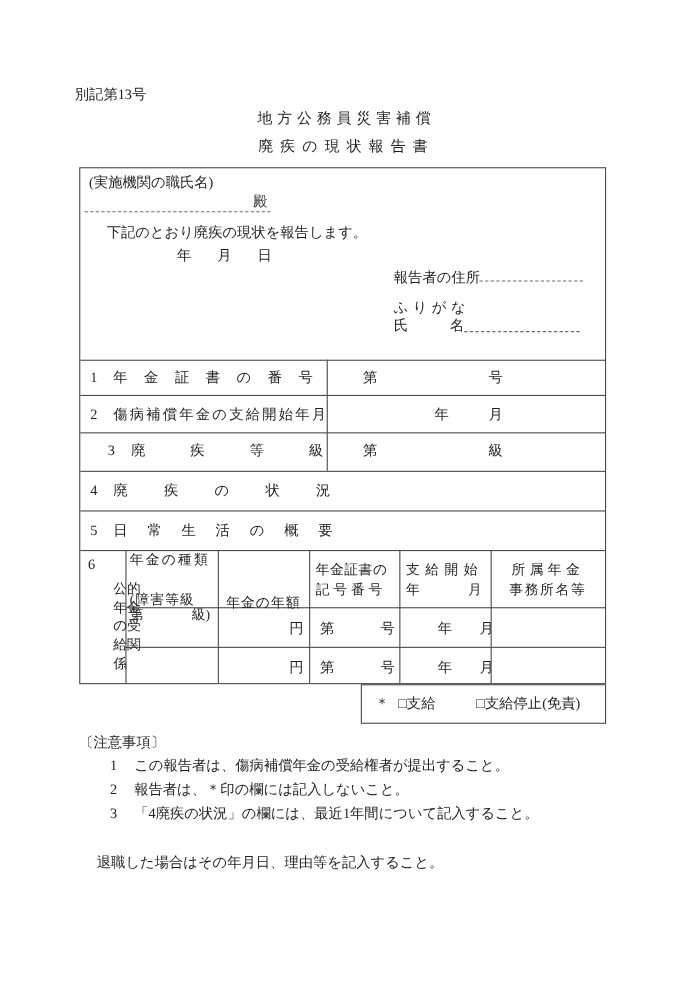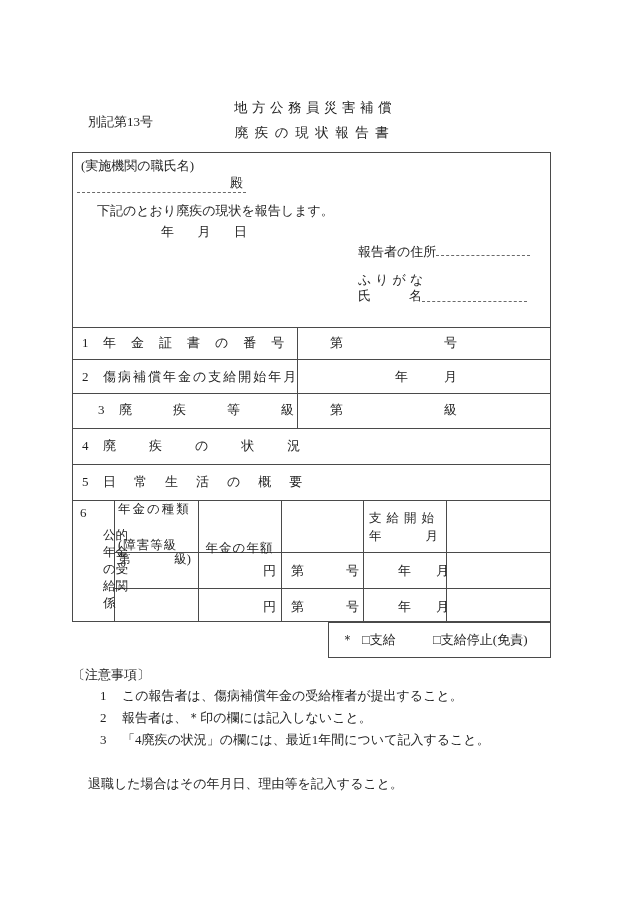--- a/index.html
+++ b/index.html
@@ -34,21 +34,21 @@
   .ls4{letter-spacing:4px;}
   .ls5{letter-spacing:5px;}
   .title{font-size:13.5px;}
   .note-no{display:inline-block;width:22px;}
 </style>
 </head>
 <body>
 
 <div class="page">
 
-  <div class="abs" style="left:88px;top:78px;margin-top:36px;">別記第13号</div>
+  <div class="abs" style="left:68px;top:78px;">別記第13号</div>
   <div class="abs center title" style="top:125px;letter-spacing:6.5px;">廃疾の現状報告書</div>
   <div class="abs center title" style="top:100px;letter-spacing:4.5px;">地方公務員災害補償</div>
 
   <div class="box" style="left:72px;top:152px;width:479px;height:470px;">
 
     <div class="abs" style="left:8px;top:5px;">(実施機関の職氏名)</div>
     <div class="dashline" style="left:4px;top:20px;width:166px;height:19px;padding-right:3px;">
       <span>殿</span>
     </div>
     <div class="abs" style="left:24px;top:50px;">下記のとおり廃疾の現状を報告します。</div>
@@ -119,26 +119,34 @@
 
     <div class="abs h6 lh14" style="left:45px;top:349px;">
       <div class="ls2">年金の種類</div>
       <div class="ls1">(障害等級</div>
       <div class="flexsb" style="width:73px;">
         <span>第</span>
         <span>級)</span>
       </div>
     </div>
     <div class="abs h6 ls1" style="left:125px;top:366px;width:83px;text-align:center;">年金の年額</div>
+    <div class="abs h6 lh18" style="left:214px;top:356px;">
+      <div class="ls05">年金証書の</div>
+      <div class="ls35">記号番号</div>
+    </div>
     <div class="abs h6 lh18" style="left:296px;top:356px;">
       <div class="ls5">支給開始</div>
       <div class="flexsb" style="width:69px;">
         <span>年</span>
         <span>月</span>
       </div>
+    </div>
+    <div class="abs h6 lh18" style="left:373px;top:356px;width:104px;text-align:center;">
+      <div class="ls4">所属年金</div>
+      <div class="ls15">事務所名等</div>
     </div>
 
     <div class="abs" style="left:125px;top:410px;width:78px;text-align:right;">円</div>
     <span class="abs" style="left:218px;top:410px;">第</span>
     <span class="abs" style="left:273px;top:410px;">号</span>
     <span class="abs" style="left:325px;top:410px;">年</span>
     <span class="abs" style="left:363px;top:410px;">月</span>
 
     <div class="abs" style="left:125px;top:446px;width:78px;text-align:right;">円</div>
     <span class="abs" style="left:218px;top:446px;">第</span>

